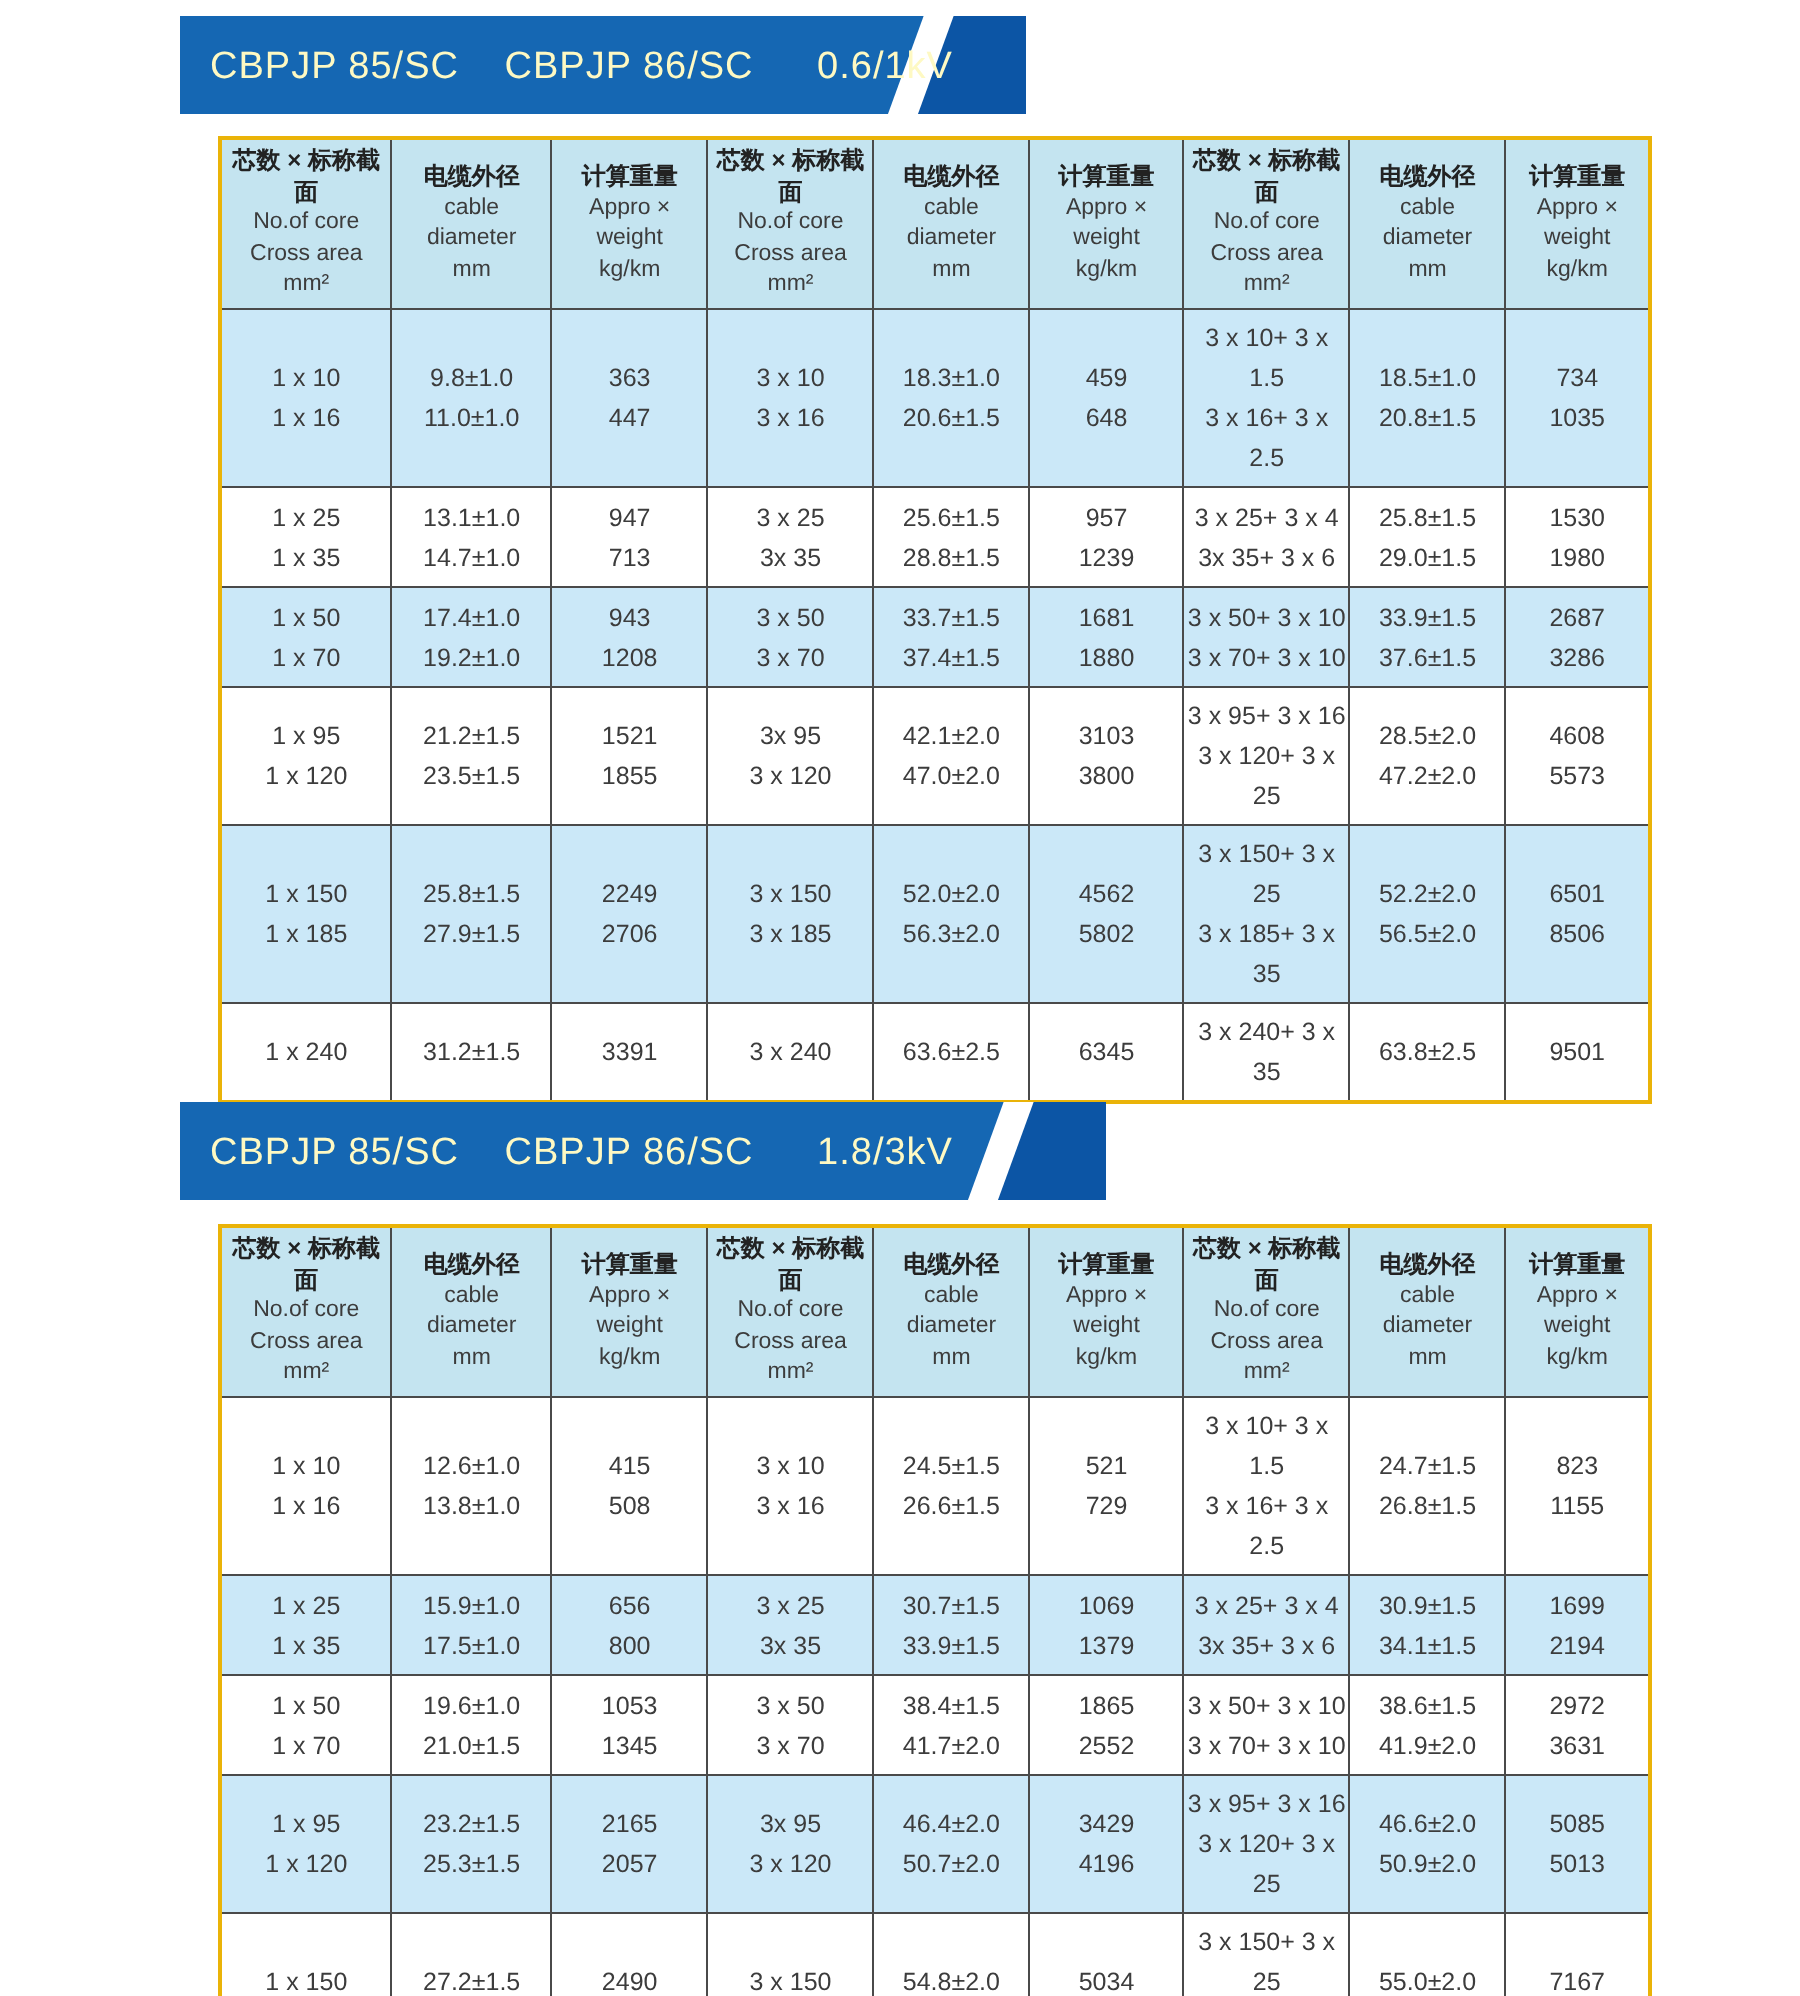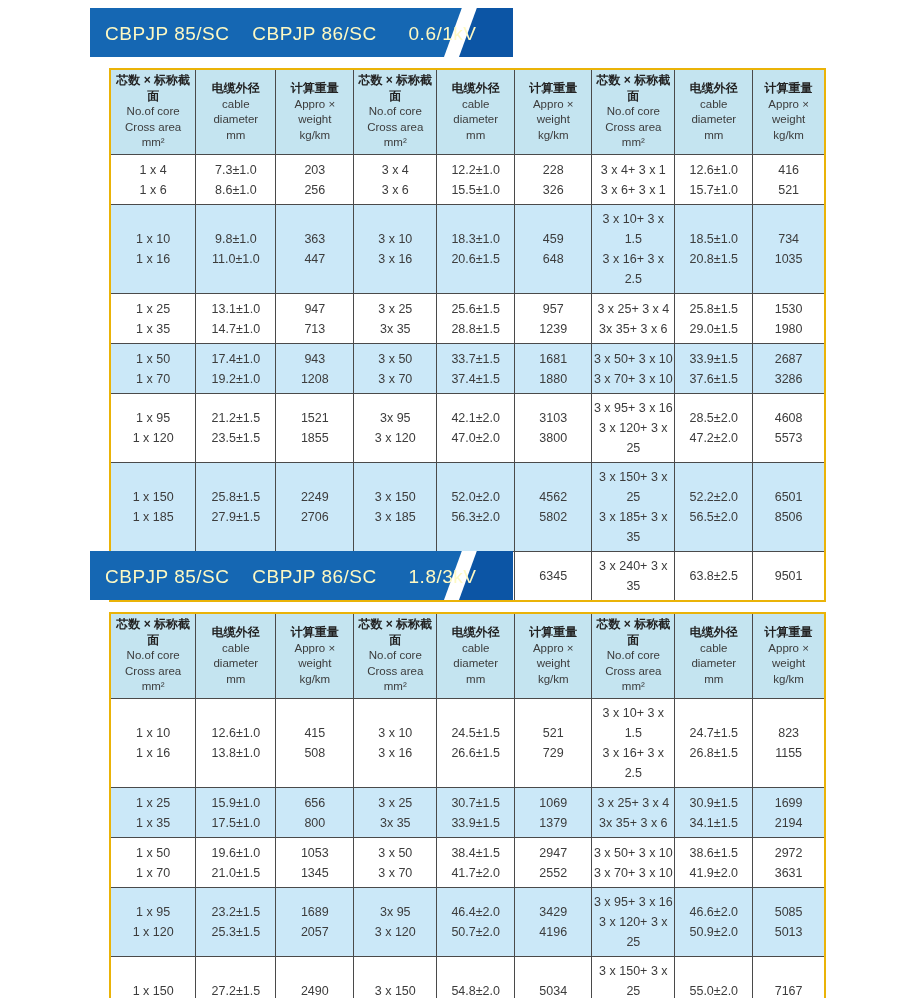--- a/index.html
+++ b/index.html
@@ -7,21 +7,21 @@
     width:900px;height:998px;position:relative;background:#ffffff;
     font-family:"Liberation Sans","DejaVu Sans",sans-serif;
     color:#3c3c3c;
   }
   
   .banner{
     position:absolute;left:90px;width:423px;height:49px;
     background:#1567b3;overflow:hidden;
   }
   #banner1{top:8px;}
-  #banner2{top:551px;}
+  #banner2{top:551px;padding-left:40px;}
   .banner-text{
     position:absolute;left:15px;top:0;height:49px;line-height:51px;
     color:#fef9c3;font-size:19px;letter-spacing:0.5px;white-space:nowrap;
   }
   .banner-text .p2{margin-left:17px;}
   .banner-text .p3{margin-left:26px;}
   .banner-tip{
     position:absolute;top:0;bottom:0;right:-22px;width:62px;
     background:#0c55a5;transform:skewX(-20deg);transform-origin:top;
   }
@@ -136,40 +136,20 @@
         </th>
         <th>
           <div class="zh">计算重量</div>
           <div>Appro ×</div>
           <div>weight</div>
           <div>kg/km</div>
         </th>
       </tr>
     </thead>
   <tbody>
-      <tr class="">
-        <td>1 x 4
-1 x 6</td>
-        <td>7.3±1.0
-8.6±1.0</td>
-        <td>203
-256</td>
-        <td>3 x 4
-3 x 6</td>
-        <td>12.2±1.0
-15.5±1.0</td>
-        <td>228
-326</td>
-        <td>3 x 4+ 3 x 1
-3 x 6+ 3 x 1</td>
-        <td>12.6±1.0
-15.7±1.0</td>
-        <td>416
-521</td>
-      </tr>
       <tr class="shaded">
         <td>1 x 10
 1 x 16</td>
         <td>9.8±1.0
 11.0±1.0</td>
         <td>363
 447</td>
         <td>3 x 10
 3 x 16</td>
         <td>18.3±1.0
@@ -402,35 +382,35 @@
         <td>1 x 50
 1 x 70</td>
         <td>19.6±1.0
 21.0±1.5</td>
         <td>1053
 1345</td>
         <td>3 x 50
 3 x 70</td>
         <td>38.4±1.5
 41.7±2.0</td>
-        <td>2947
+        <td>1865
 2552</td>
         <td>3 x 50+ 3 x 10
 3 x 70+ 3 x 10</td>
         <td>38.6±1.5
 41.9±2.0</td>
         <td>2972
 3631</td>
       </tr>
       <tr class="shaded">
         <td>1 x 95
 1 x 120</td>
         <td>23.2±1.5
 25.3±1.5</td>
-        <td>1689
+        <td>2165
 2057</td>
         <td>3x 95
 3 x 120</td>
         <td>46.4±2.0
 50.7±2.0</td>
         <td>3429
 4196</td>
         <td>3 x 95+ 3 x 16
 3 x 120+ 3 x 25</td>
         <td>46.6±2.0

